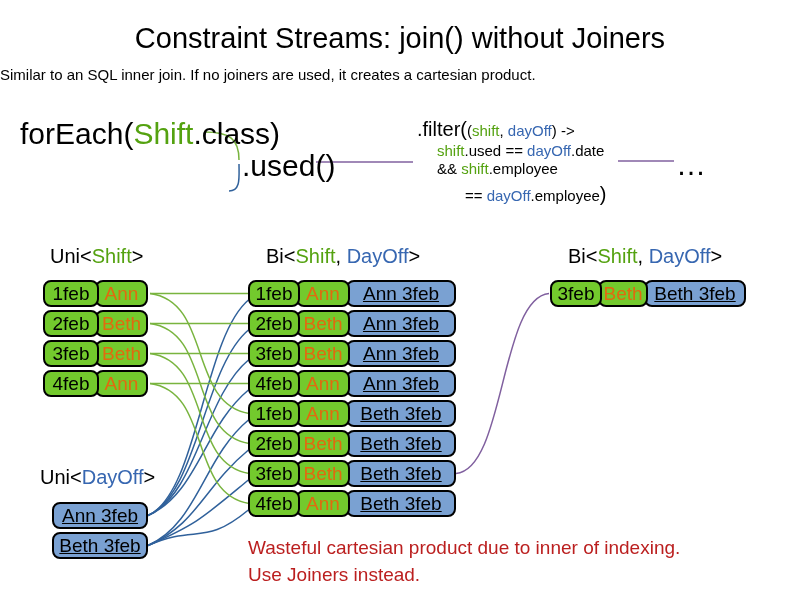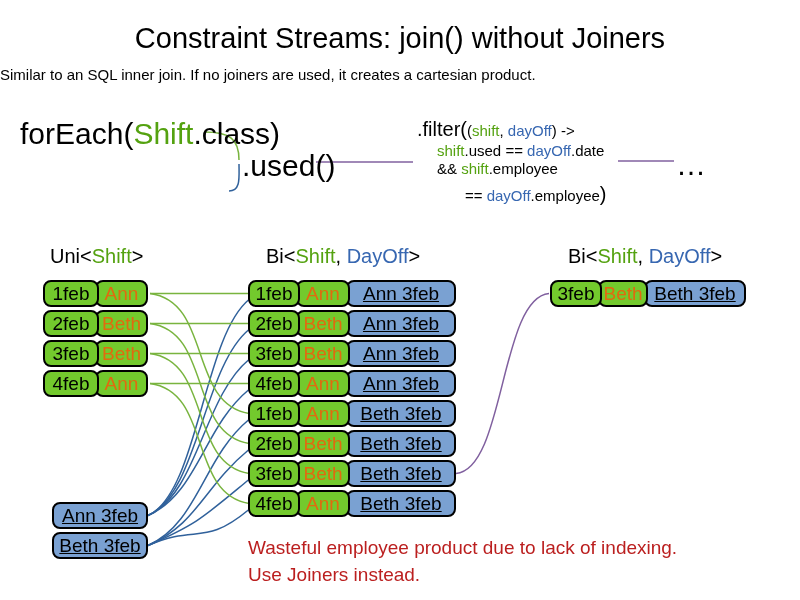--- a/index.html
+++ b/index.html
@@ -86,20 +86,21 @@
   </div>
 
   <div class="abs code z2" style="left:676px;top:148px;">…</div>
 
   <div class="abs hdr z2" style="left:50px;top:245px;"><span>Uni&lt;</span><span class="gt">Shift</span><span>&gt;</span></div>
 
   <div class="abs hdr z2" style="left:266px;top:245px;"><span>Bi&lt;</span><span class="gt">Shift</span><span>, </span><span class="bt">DayOff</span><span>&gt;</span></div>
 
   <div class="abs hdr z2" style="left:568px;top:245px;"><span>Bi&lt;</span><span class="gt">Shift</span><span>, </span><span class="bt">DayOff</span><span>&gt;</span></div>
 
+  <div class="abs hdr z2" style="left:40px;top:466px;"><span>Uni&lt;</span><span class="bt">DayOff</span><span>&gt;</span></div>
 
   <div class="row" style="left:43px;top:280px;">
       <div class="box green lc-date">1feb</div>
       <div class="box green name lc-name">Ann</div>
     </div>
   <div class="row" style="left:43px;top:310px;">
       <div class="box green lc-date">2feb</div>
       <div class="box green name lc-name">Beth</div>
     </div>
   <div class="row" style="left:43px;top:340px;">
@@ -159,17 +160,17 @@
     </div>
 
   <div class="row" style="left:52px;top:502px;">
       <div class="box blue do-box">Ann 3feb</div>
     </div>
   <div class="row" style="left:52px;top:532px;">
       <div class="box blue do-box">Beth 3feb</div>
     </div>
 
   <div class="abs note z2" style="left:248px;top:534px;">
-    <div>Wasteful employee product due to lack of indexing.</div>
+    <div>Wasteful cartesian product due to inner of indexing.</div>
     <div>Use Joiners instead.</div>
   </div>
 
 </div>
 
 </body></html>

